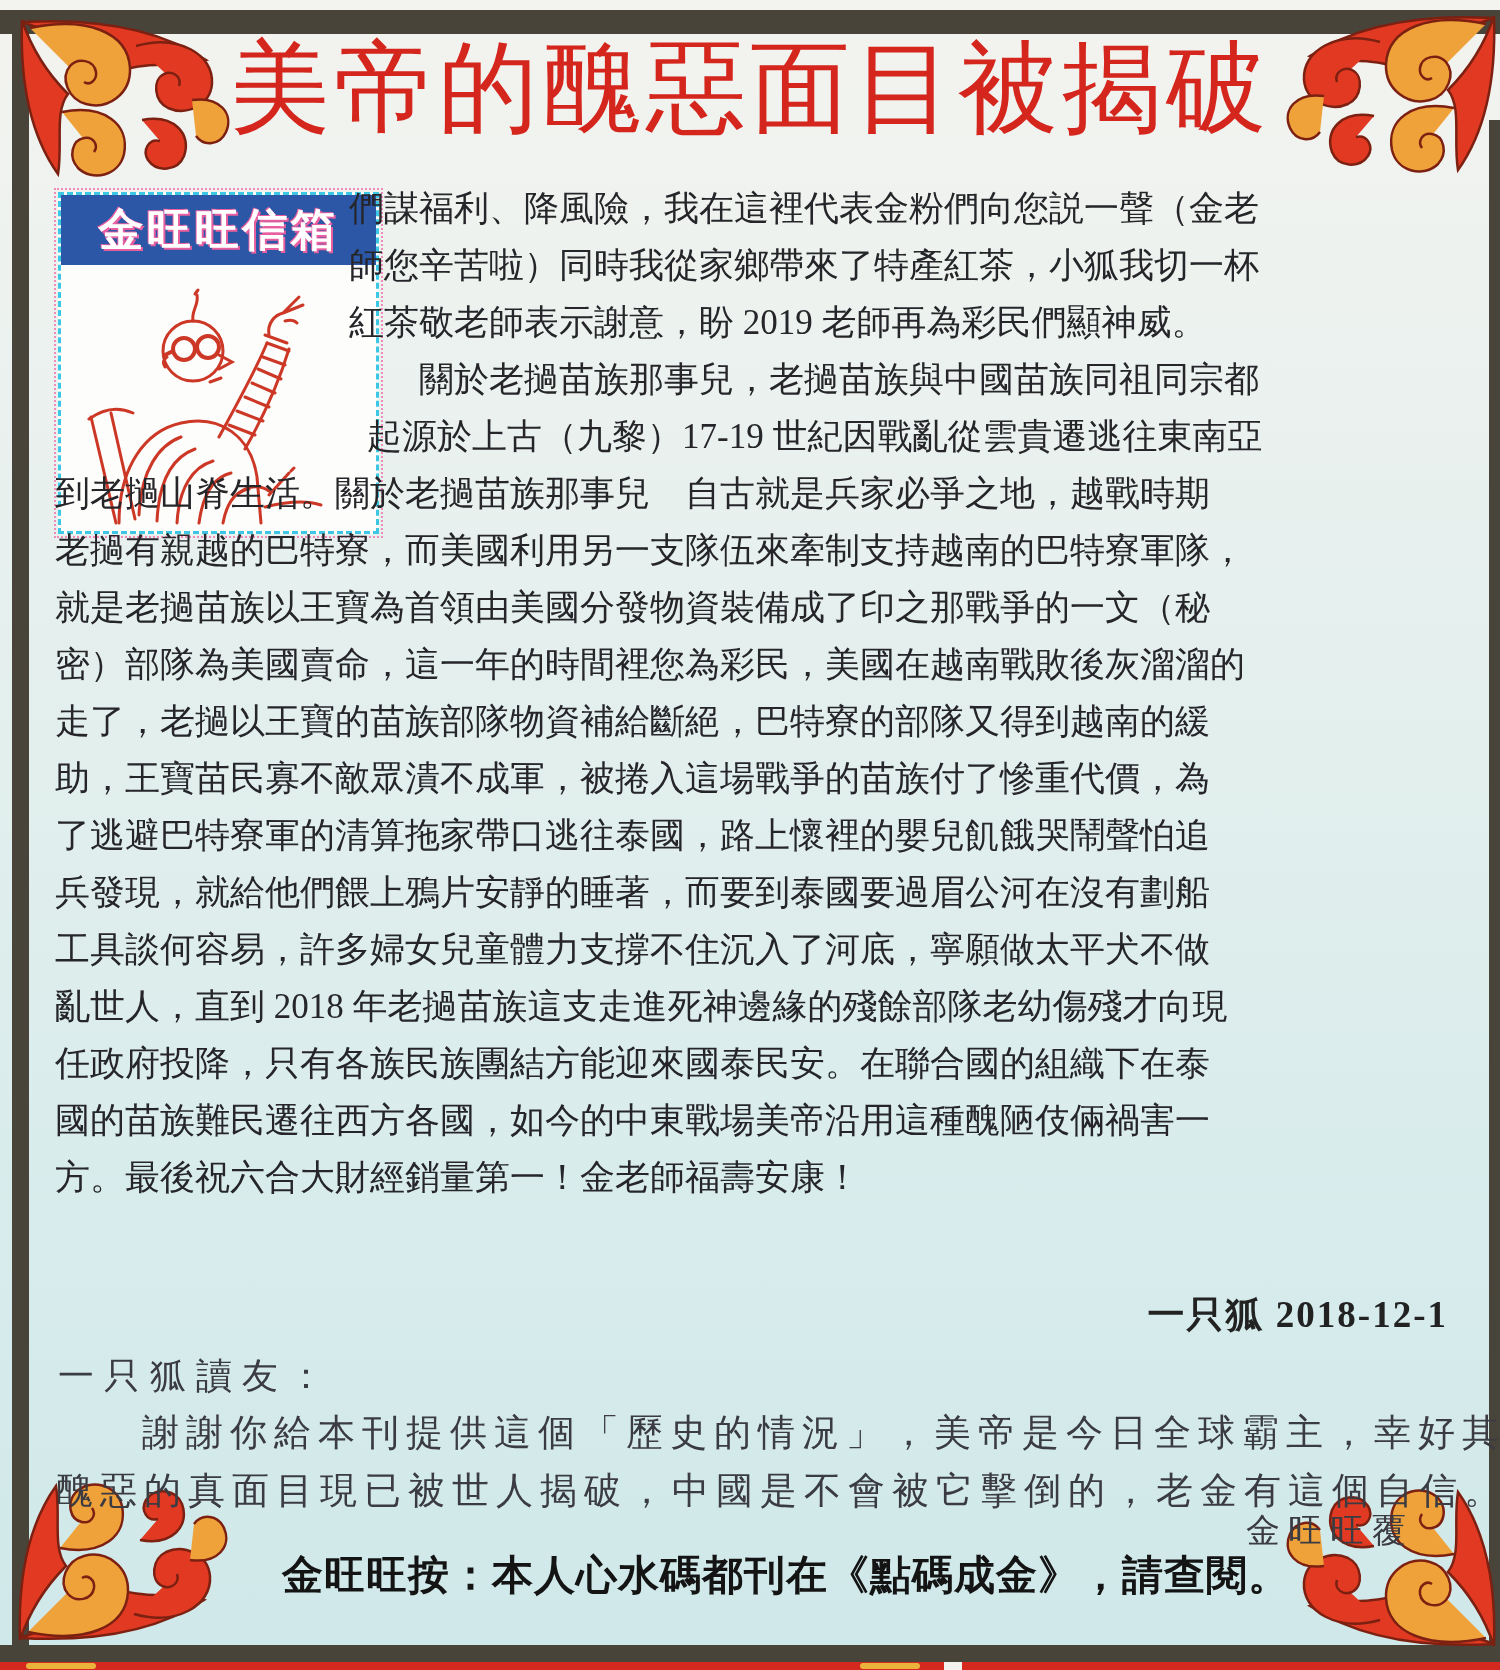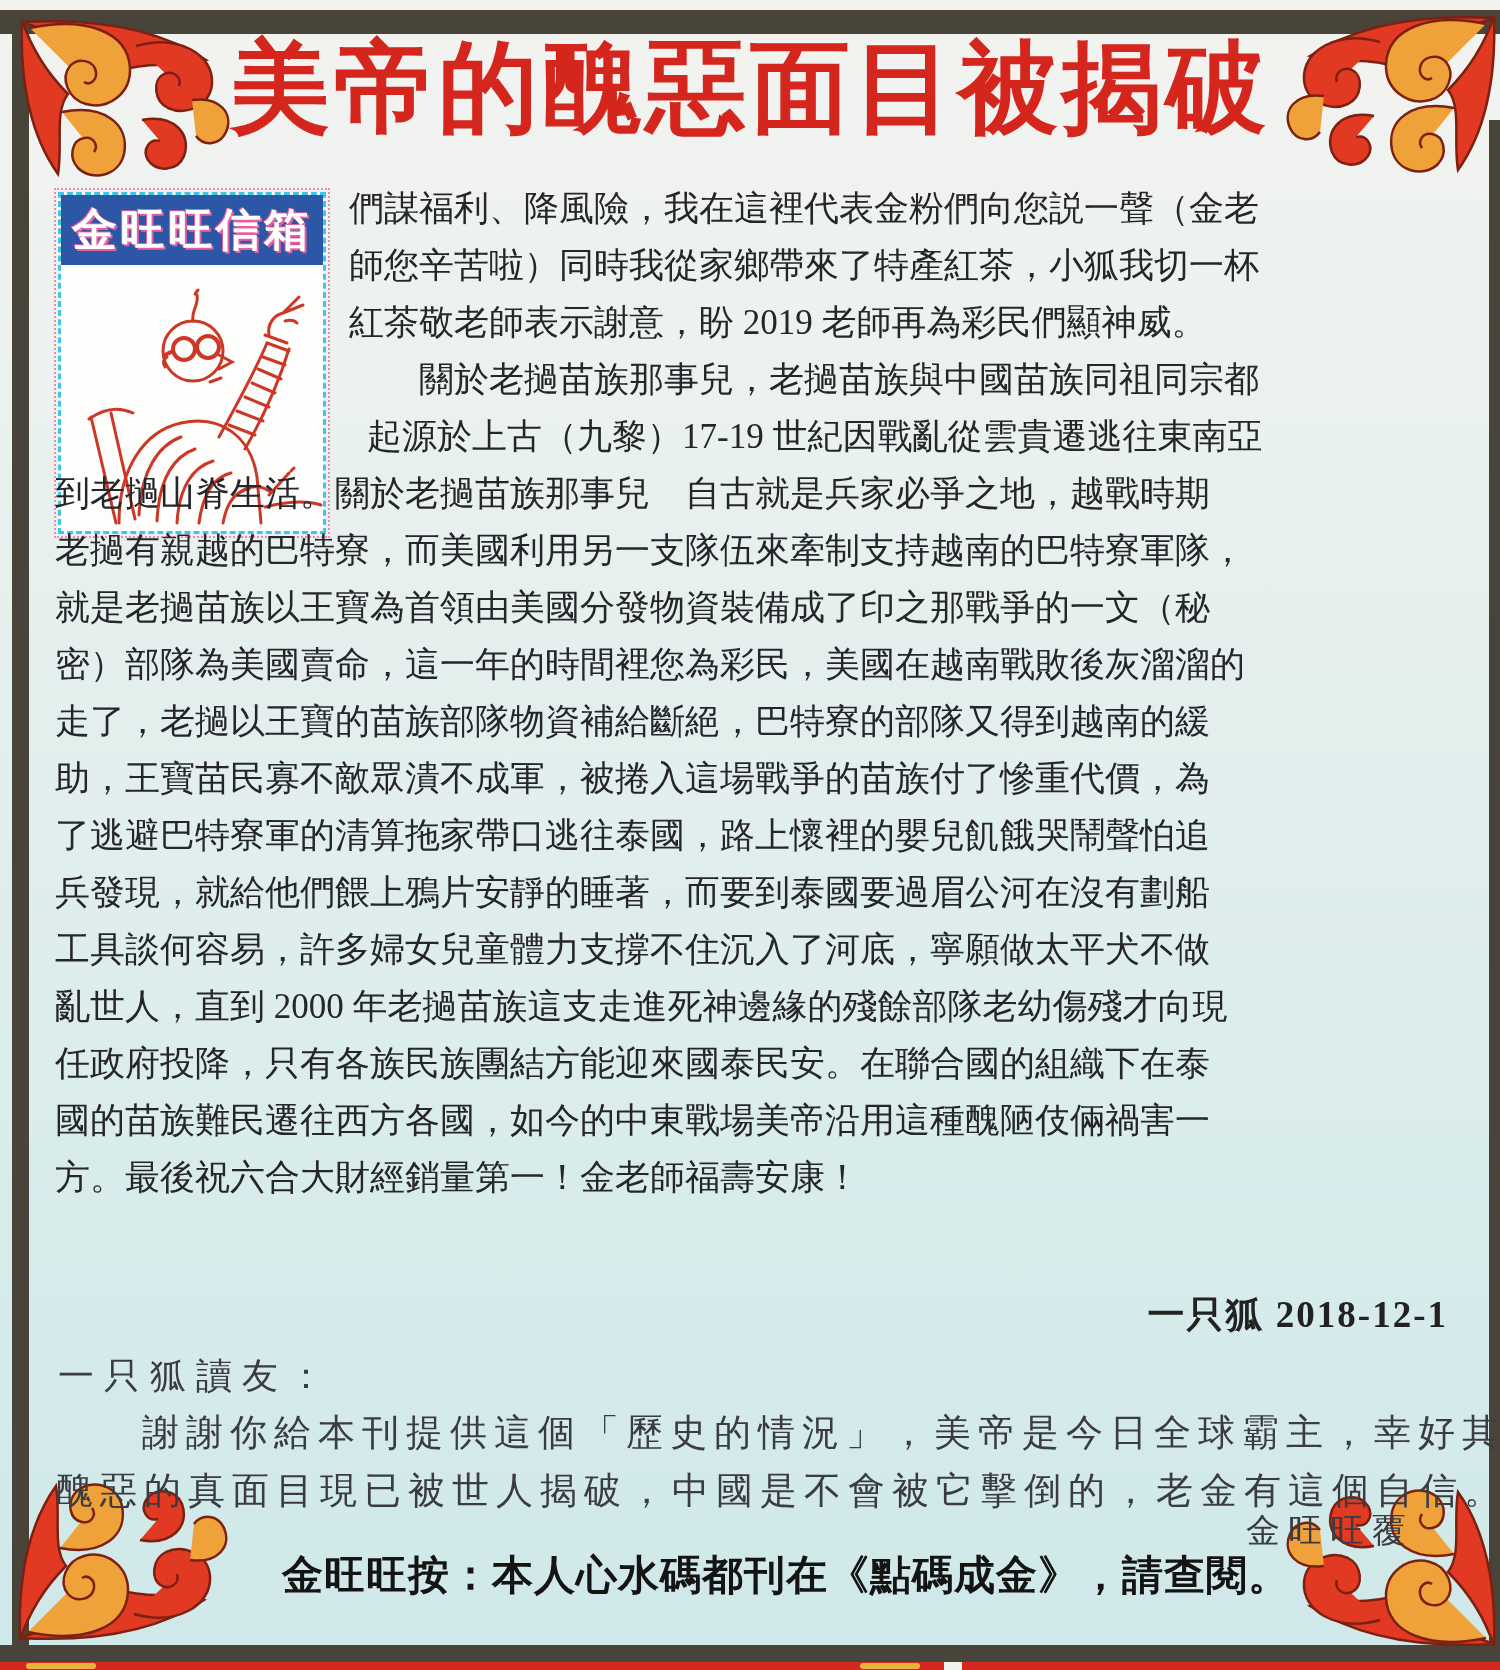--- a/index.html
+++ b/index.html
@@ -19,26 +19,26 @@
   .next-gold{position:absolute;top:1663px;height:6px;border-radius:3px;background:#e9b33c;}
   
   .corner{position:absolute;width:232px;height:172px;}
   .c-tl{left:16px;top:16px;}
   .c-tr{right:0;top:12px;transform:scaleX(-1);}
   .c-bl{left:14px;top:1472px;transform:scaleY(-1);}
   .c-br{right:0;top:1478px;transform:scale(-1,-1);}
   
   .headline{
     position:absolute;left:0;top:26px;width:1500px;text-align:center;
-    font-size:100px;font-weight:700;color:#d5261e;letter-spacing:4px;line-height:1.25;
+    font-size:100px;font-weight:400;color:#d5261e;letter-spacing:4px;line-height:1.25;
     font-family:"Liberation Serif","DejaVu Serif",serif;
   }
   
   .logo-box{
-    position:absolute;left:58px;top:192px;width:268px;height:342px;background:#fdfdfb;
+    position:absolute;left:58px;top:192px;width:321px;height:342px;background:#fdfdfb;
     border:3px dashed #3ec7e4; outline:2px dotted #f08ab8; outline-offset:2px; box-sizing:border-box;
   }
   .logo-head{
     height:70px;background:#2b57a6;display:flex;align-items:center;justify-content:center;
     color:#ffffff;font-weight:bold;font-size:45px;letter-spacing:3px;
     font-family:"Liberation Sans","DejaVu Sans",sans-serif;
     text-shadow:2px 2px 0 #e85fa0, -1px -1px 0 #e85fa0;
   }
   .logo-art{position:absolute;left:0;top:70px;width:262px;height:266px;}
   
@@ -154,21 +154,21 @@
     <div class="ln beside ind-sm">起源於上古（九黎）17-19 世紀因戰亂從雲貴遷逃往東南亞</div>
     <div class="ln">到老撾山脊生活。關於老撾苗族那事兒　自古就是兵家必爭之地，越戰時期</div>
     <div class="ln">老撾有親越的巴特寮，而美國利用另一支隊伍來牽制支持越南的巴特寮軍隊，</div>
     <div class="ln">就是老撾苗族以王寶為首領由美國分發物資裝備成了印之那戰爭的一文（秘</div>
     <div class="ln">密）部隊為美國賣命，這一年的時間裡您為彩民，美國在越南戰敗後灰溜溜的</div>
     <div class="ln">走了，老撾以王寶的苗族部隊物資補給斷絕，巴特寮的部隊又得到越南的緩</div>
     <div class="ln">助，王寶苗民寡不敵眾潰不成軍，被捲入這場戰爭的苗族付了慘重代價，為</div>
     <div class="ln">了逃避巴特寮軍的清算拖家帶口逃往泰國，路上懷裡的嬰兒飢餓哭鬧聲怕追</div>
     <div class="ln">兵發現，就給他們餵上鴉片安靜的睡著，而要到泰國要過眉公河在沒有劃船</div>
     <div class="ln">工具談何容易，許多婦女兒童體力支撐不住沉入了河底，寧願做太平犬不做</div>
-    <div class="ln">亂世人，直到 2000 年老撾苗族這支走進死神邊緣的殘餘部隊老幼傷殘才向現</div>
+    <div class="ln">亂世人，直到 2018 年老撾苗族這支走進死神邊緣的殘餘部隊老幼傷殘才向現</div>
     <div class="ln">任政府投降，只有各族民族團結方能迎來國泰民安。在聯合國的組織下在泰</div>
     <div class="ln">國的苗族難民遷往西方各國，如今的中東戰場美帝沿用這種醜陋伎倆禍害一</div>
     <div class="ln">方。最後祝六合大財經銷量第一！金老師福壽安康！</div>
   </div>
 
   <div class="signature">一只狐 2018-12-1</div>
 
   <div class="reply-salutation">一只狐讀友：</div>
   <div class="reply-line reply-1">謝謝你給本刊提供這個「歷史的情況」，美帝是今日全球霸主，幸好其</div>
   <div class="reply-line reply-2">醜惡的真面目現已被世人揭破，中國是不會被它擊倒的，老金有這個自信。</div>

